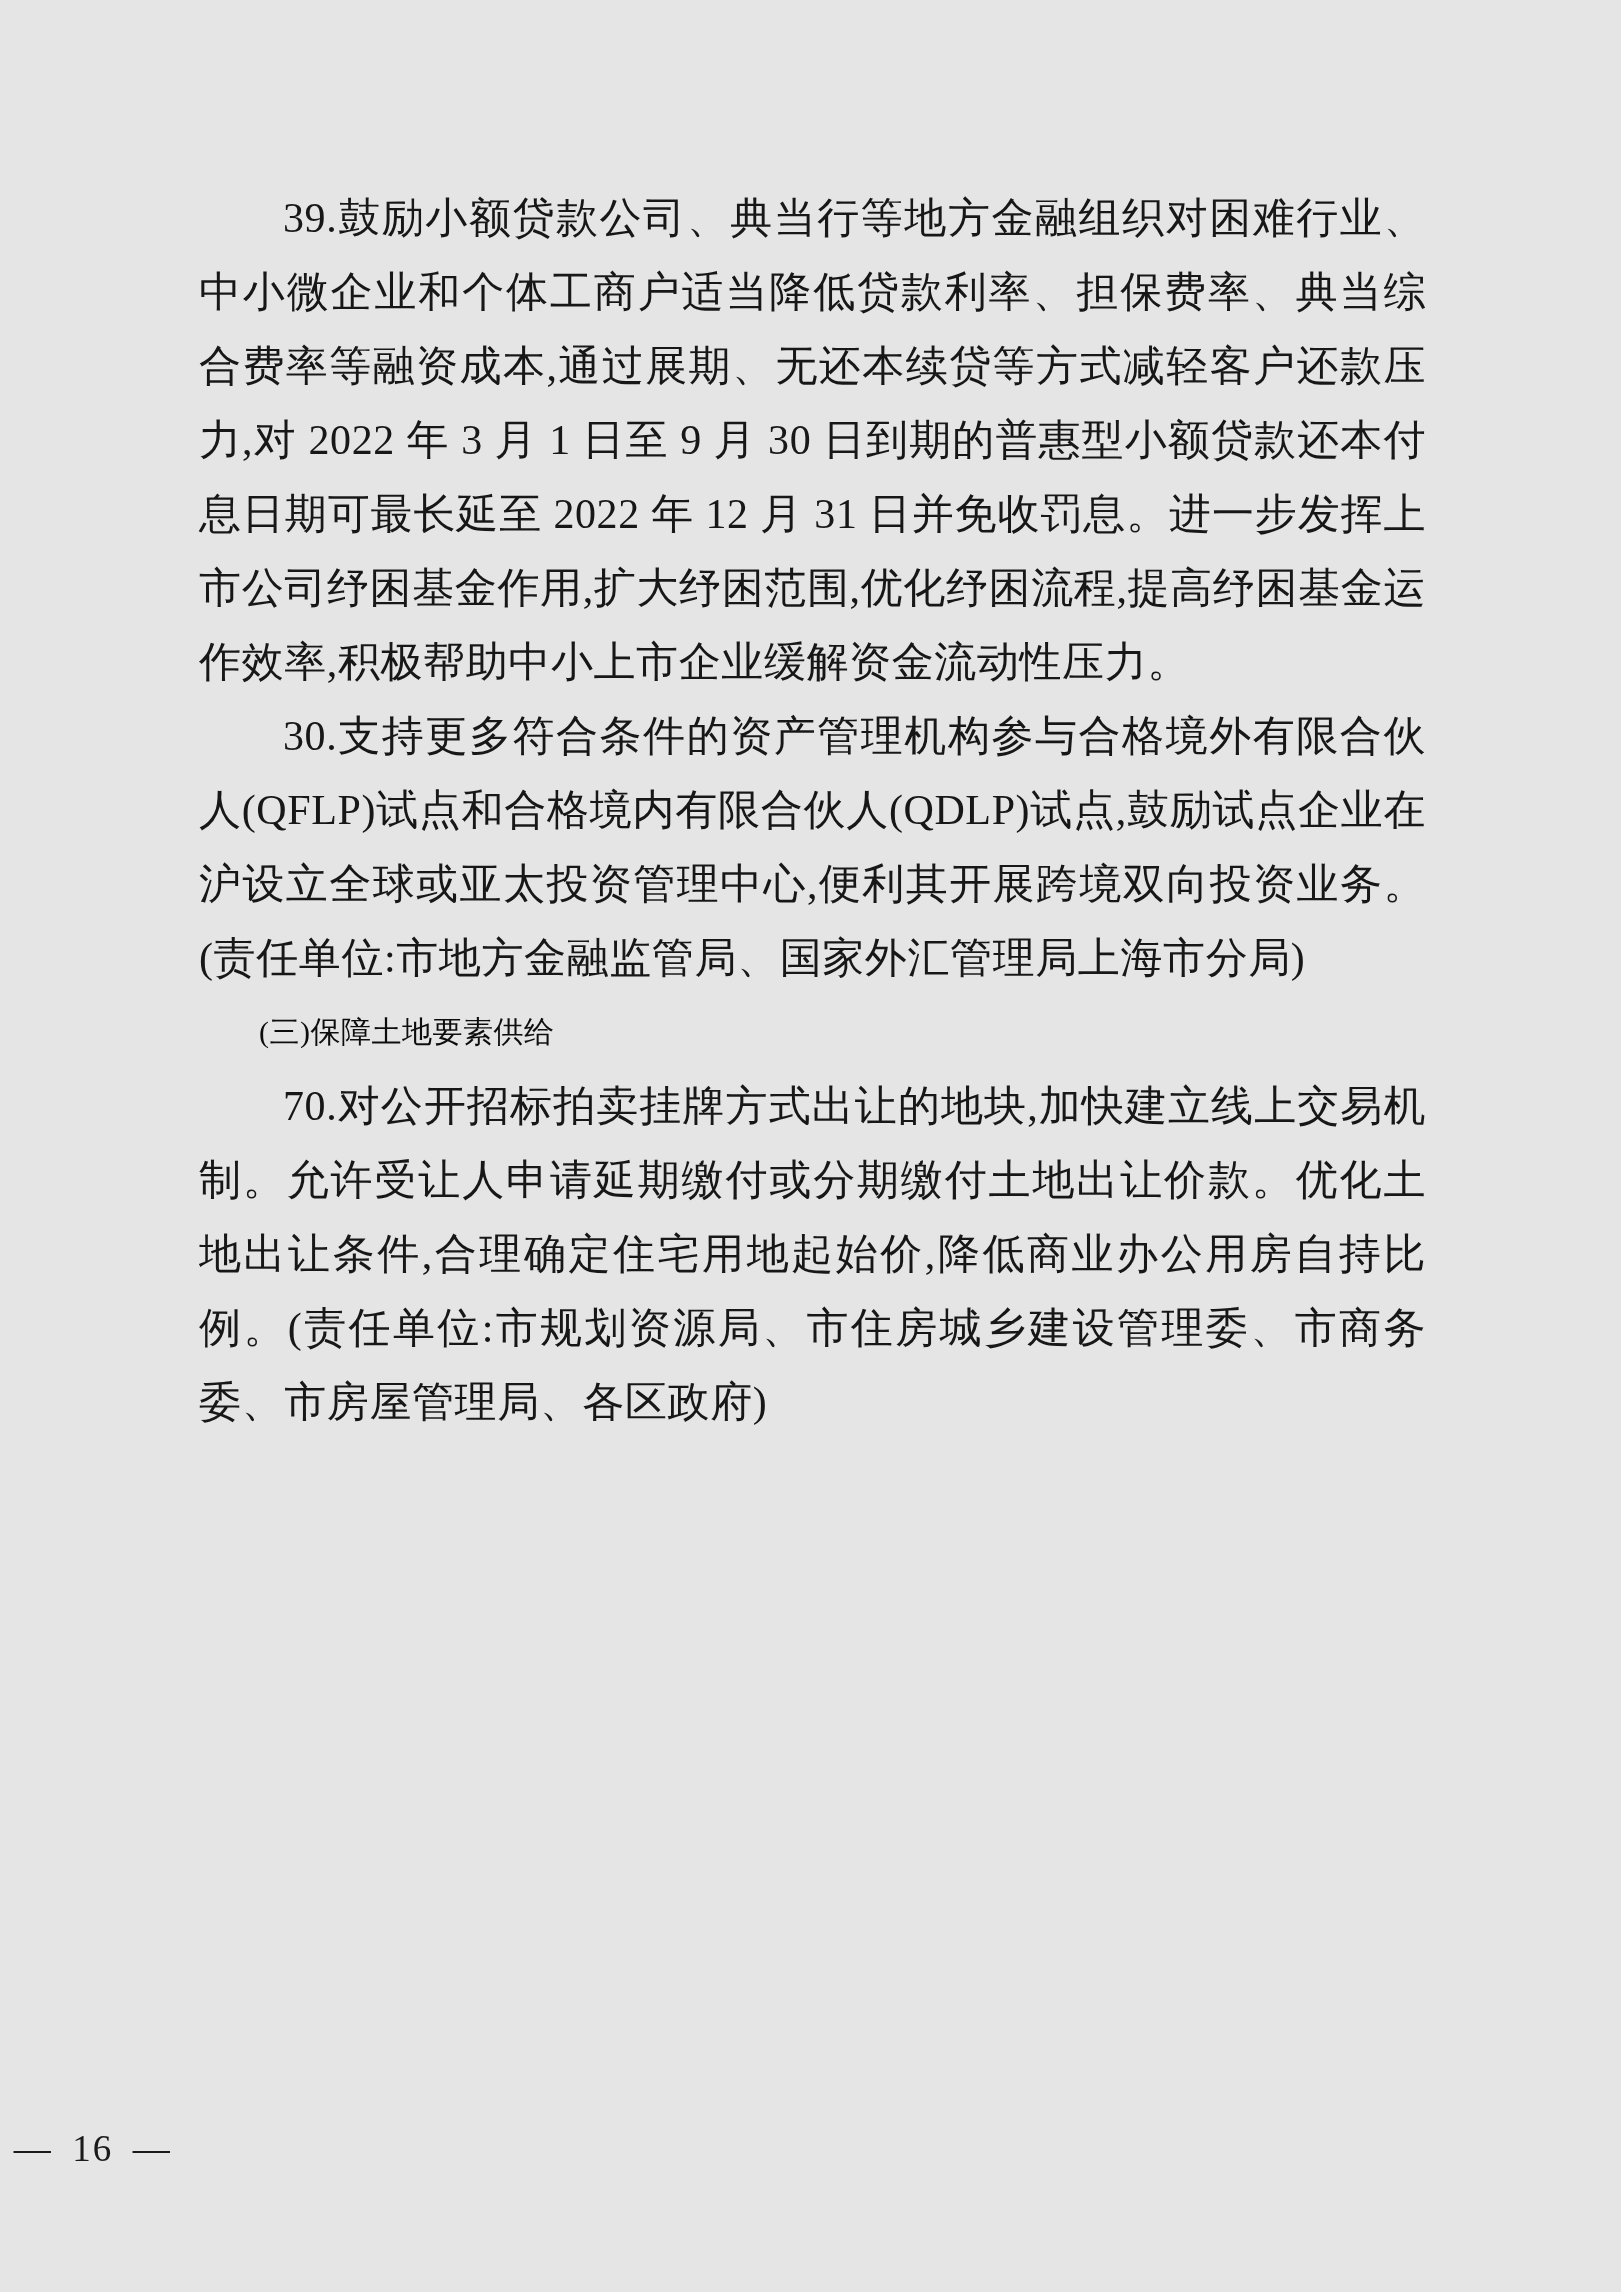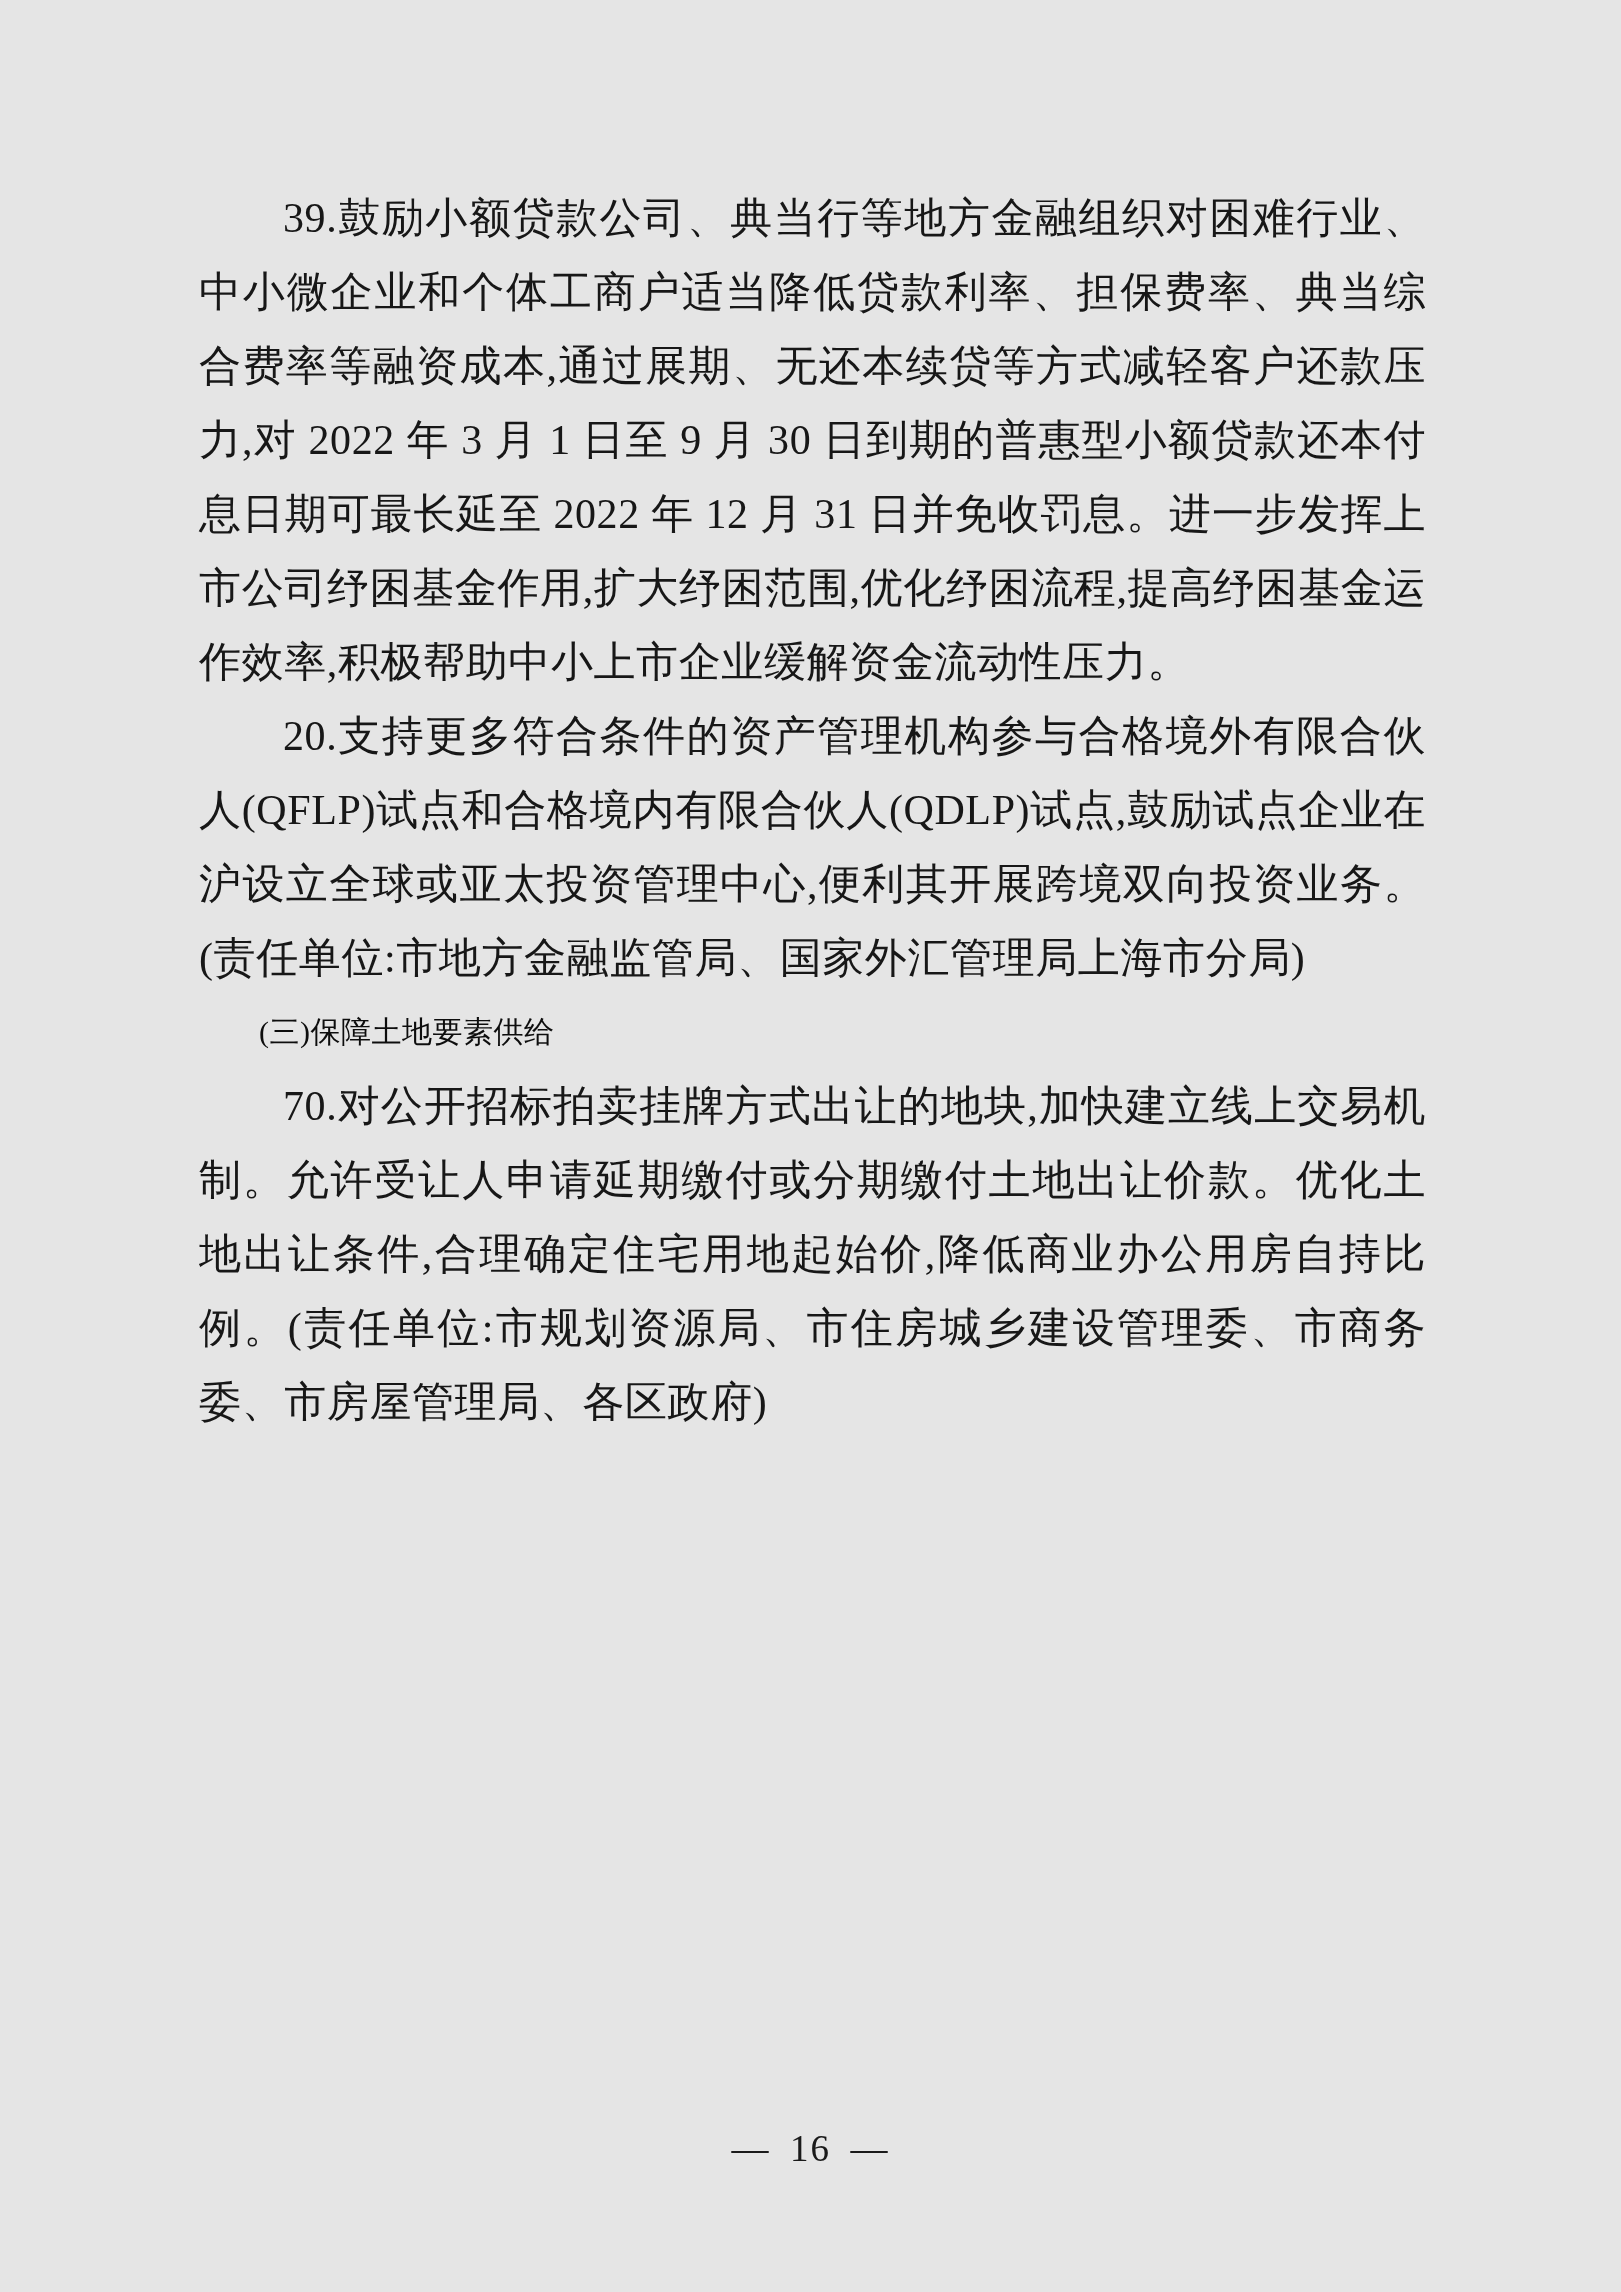--- a/index.html
+++ b/index.html
@@ -43,21 +43,20 @@
     text-indent: 2em;
     margin: 0;
     color: #0d0d0d;
     letter-spacing: 0.5px;
   }
   .footer {
     position: absolute;
     left: 0;
     top: 2127px;
     width: 1621px;
-    text-align: center;
     font-size: 37px;
     color: #1a1a1a;
     letter-spacing: 2px;
   }
   .footer .pn {
     display: inline-block;
     padding: 0 5.9px;
   }
   .dash {
     display: inline-block;
@@ -67,21 +66,21 @@
 </head>
 <body>
 
 <div class="page">
 
   <div class="content">
 
     <p class="para indent">39.鼓励小额贷款公司、典当行等地方金融组织对困难行业、中小微企业和个体工商户适当降低贷款利率、担保费率、典当综合费率等融资成本,通过展期、无还本续贷等方式减轻客户还款压力,对 2022 年 3 月 1 日至 9 月 30 日到期的普惠型小额贷款还本付息日期可最长延至 2022 年 12 月 31 日并免收罚息。进一步发挥上市公司纾困基金作用,扩大纾困范围,优化纾困流程,提高纾困基金运作效率,积极帮助中小上市企业缓解资金流动性压力。</p>
 
 
-    <p class="para indent">20.支持更多符合条件的资产管理机构参与合格境外有限合伙人(QFLP)试点和合格境内有限合伙人(QDLP)试点,鼓励试点企业在沪设立全球或亚太投资管理中心,便利其开展跨境双向投资业务。(责任单位:市地方金融监管局、国家外汇管理局上海市分局)</p>
+    <p class="para indent">30.支持更多符合条件的资产管理机构参与合格境外有限合伙人(QFLP)试点和合格境内有限合伙人(QDLP)试点,鼓励试点企业在沪设立全球或亚太投资管理中心,便利其开展跨境双向投资业务。(责任单位:市地方金融监管局、国家外汇管理局上海市分局)</p>
 
     <p class="heading">(三)保障土地要素供给</p>
 
     <p class="para indent">70.对公开招标拍卖挂牌方式出让的地块,加快建立线上交易机制。允许受让人申请延期缴付或分期缴付土地出让价款。优化土地出让条件,合理确定住宅用地起始价,降低商业办公用房自持比例。(责任单位:市规划资源局、市住房城乡建设管理委、市商务委、市房屋管理局、各区政府)</p>
 
 
   </div>
 
   <div class="footer">
     <span class="dash">—</span><span class="pn">16</span><span class="dash">—</span>

